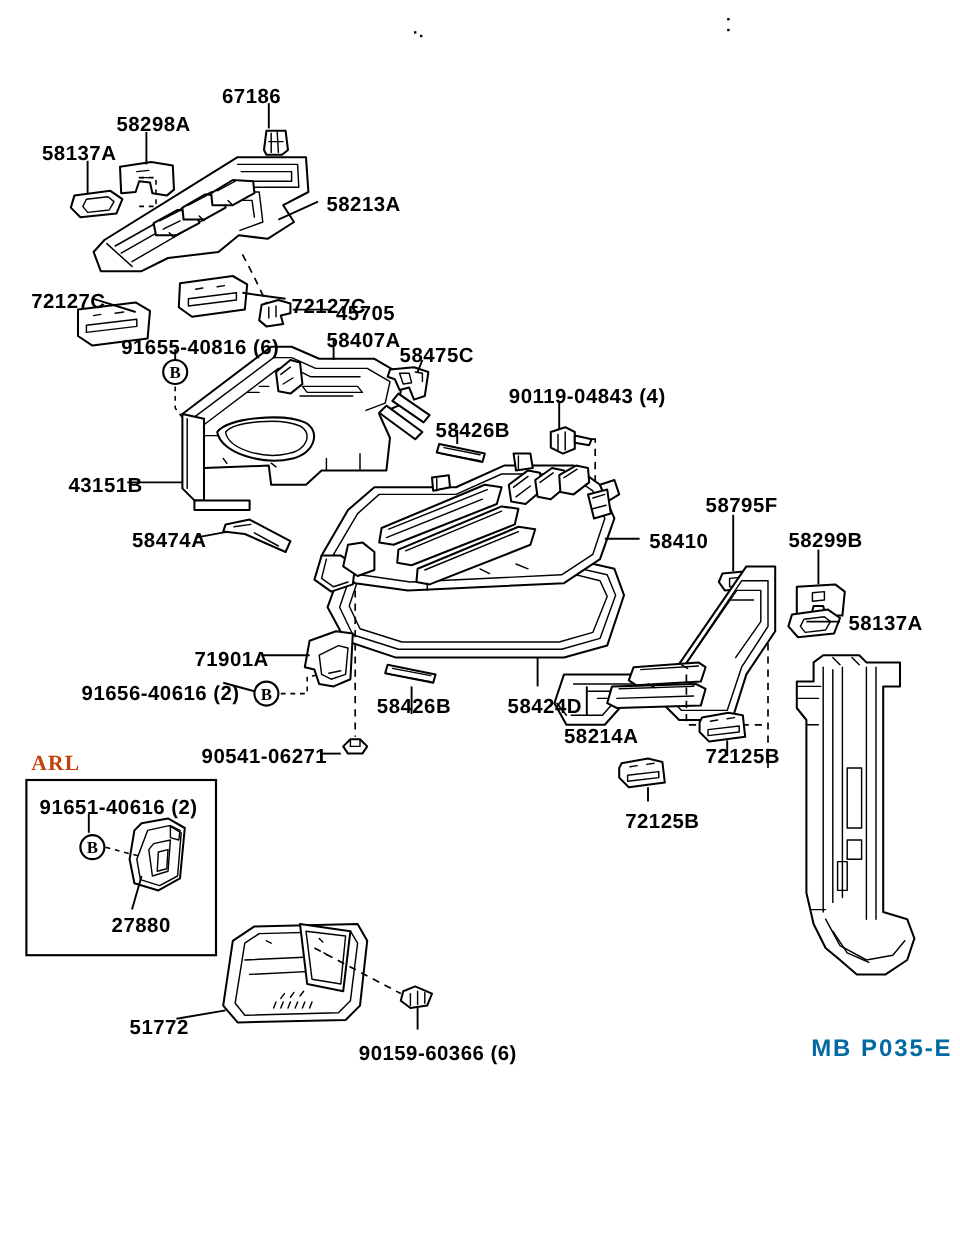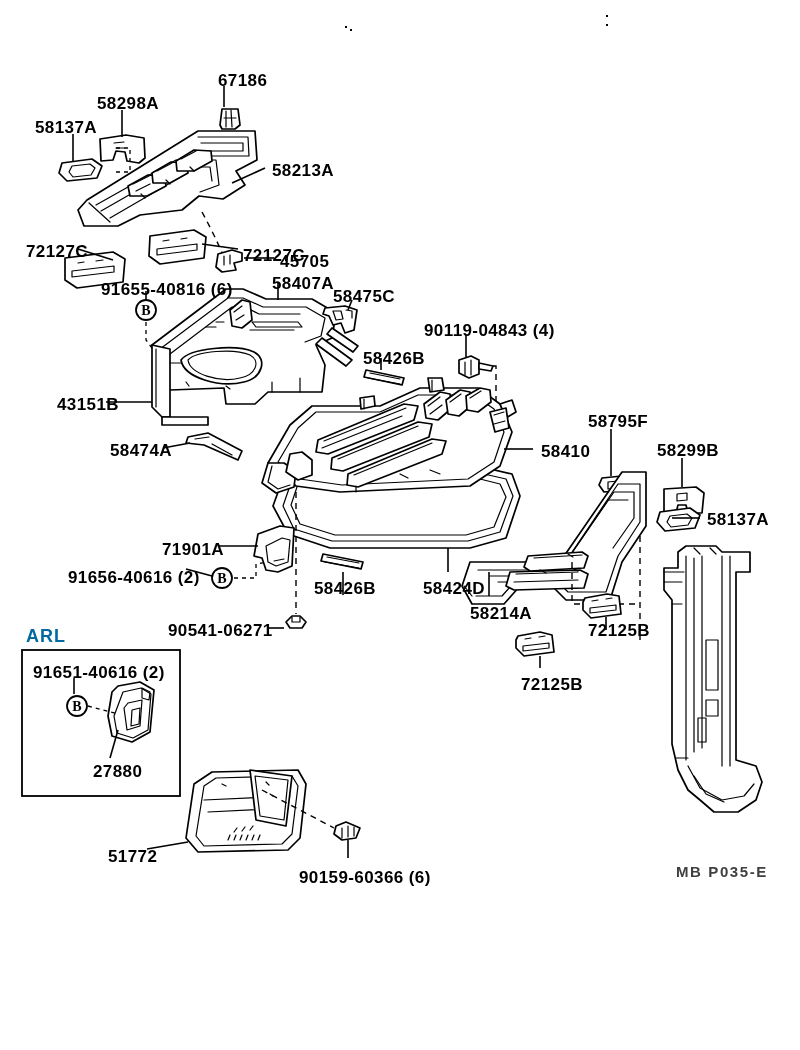--- a/index.html
+++ b/index.html
@@ -15,32 +15,33 @@
     position:absolute;
     font-size:17px;
     font-weight:700;
     letter-spacing:0.4px;
     white-space:nowrap;
     line-height:1;
     color:#000;
   }
   .footer{
     position:absolute;
-    font-size:15px;
+    font-size:20px;
     font-weight:700;
     letter-spacing:1.6px;
     white-space:nowrap;
-    color:#404040;
+    color:#0369a1;
   }
   .arl{
     position:absolute;
     font-size:18px;
     font-weight:700;
     letter-spacing:1px;
-    color:#0369a1;
+    color:#c2410c;
+    font-family:Liberation Serif, serif;
   }
   svg{position:absolute;left:0;top:0;overflow:visible;}
   .leader{stroke:#000;stroke-width:1.6;fill:none;}
   .dash{stroke:#000;stroke-width:1.4;fill:none;stroke-dasharray:6 5;}
   .dash2{stroke:#000;stroke-width:1.3;fill:none;stroke-dasharray:4 4;}
   .part{stroke:#000;stroke-width:1.7;fill:#fff;stroke-linejoin:round;stroke-linecap:round;}
   .part-thin{stroke:#000;stroke-width:1.2;fill:none;stroke-linejoin:round;stroke-linecap:round;}
   .boxline{stroke:#000;stroke-width:1.8;fill:none;}
   .bcirc{stroke:#000;stroke-width:1.8;fill:#fff;}
   .btxt{font-family:"Liberation Serif","DejaVu Serif",serif;font-size:14px;font-weight:700;}
@@ -338,21 +339,21 @@
       <text class="btxt" x="222" y="583" text-anchor="middle">B</text>
     </g>
     <g>
       <circle class="bcirc" cx="77" cy="706" r="10"></circle>
       <text class="btxt" x="77" y="711" text-anchor="middle">B</text>
     </g>
     <line class="leader" x1="186" y1="569" x2="212" y2="576"></line>
 
   </svg>
 
-  <div class="lbl" style="left:218px;top:72px">67186</div>
+  <div class="lbl" style="left:185px;top:72px">67186</div>
   <div class="lbl" style="left:97px;top:95px">58298A</div>
   <div class="lbl" style="left:35px;top:119px">58137A</div>
   <div class="lbl" style="left:272px;top:162px">58213A</div>
   <div class="lbl" style="left:243px;top:247px">72127C</div>
   <div class="lbl" style="left:26px;top:243px">72127C</div>
   <div class="lbl" style="left:280px;top:253px">45705</div>
   <div class="lbl" style="left:101px;top:281px">91655-40816 (6)</div>
   <div class="lbl" style="left:272px;top:275px">58407A</div>
   <div class="lbl" style="left:333px;top:288px">58475C</div>
   <div class="lbl" style="left:424px;top:322px">90119-04843 (4)</div>

